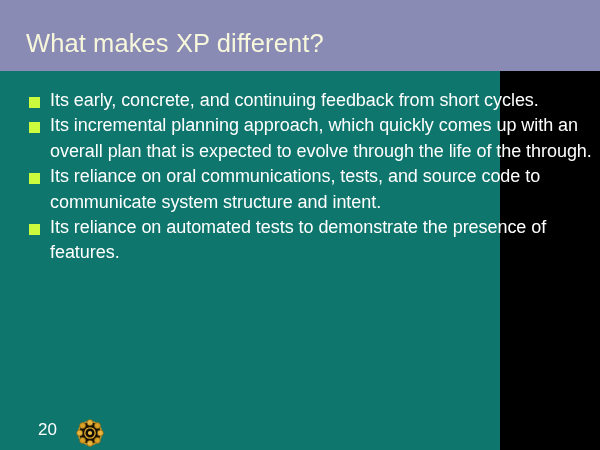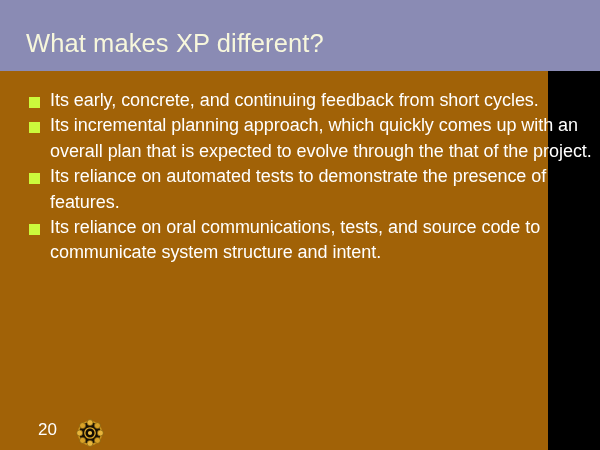--- a/index.html
+++ b/index.html
@@ -8,23 +8,23 @@
     background: #000000;
   }
   body {
     width: 600px;
     height: 450px;
     overflow: hidden;
     font-family: "Liberation Sans", sans-serif;
   }
   .slide {
     position: relative;
-    width: 548px;
+    width: 500px;
     height: 450px;
-    background: #a16207;
+    background: #0f766e;
   }
 
   
   .title-band {
     position: absolute;
     left: 0;
     top: 0;
     width: 600px;
     height: 71px;
     background: #8a8bb4;
@@ -99,32 +99,32 @@
 
   <div class="body-list">
 
     <div class="bullet-item">
       <span class="bullet-marker"></span>
       <span class="bullet-text">Its early, concrete, and continuing feedback from short cycles.</span>
     </div>
 
     <div class="bullet-item">
       <span class="bullet-marker"></span>
-      <span class="bullet-text">Its incremental planning approach, which quickly comes up with an overall plan that is expected to evolve through the that of the project.</span>
+      <span class="bullet-text">Its incremental planning approach, which quickly comes up with an overall plan that is expected to evolve through the life of the through.</span>
     </div>
 
 
     <div class="bullet-item">
       <span class="bullet-marker"></span>
-      <span class="bullet-text">Its reliance on automated tests to demonstrate the presence of features.</span>
+      <span class="bullet-text">Its reliance on oral communications, tests, and source code to communicate system structure and intent.</span>
     </div>
 
     <div class="bullet-item">
       <span class="bullet-marker"></span>
-      <span class="bullet-text">Its reliance on oral communications, tests, and source code to communicate system structure and intent.</span>
+      <span class="bullet-text">Its reliance on automated tests to demonstrate the presence of features.</span>
     </div>
 
   </div>
 
   <div class="page-number">20</div>
 
   <div class="footer-logo">
     <svg width="28" height="28" viewBox="0 0 28 28" aria-hidden="true">
       <circle cx="14" cy="14" r="11.5" fill="#1a1204" stroke="#c9941f" stroke-width="1.6"></circle>
       <circle cx="14" cy="3.6" r="3.0" fill="#e8b53a" stroke="#7a5a10" stroke-width="0.7"></circle>

